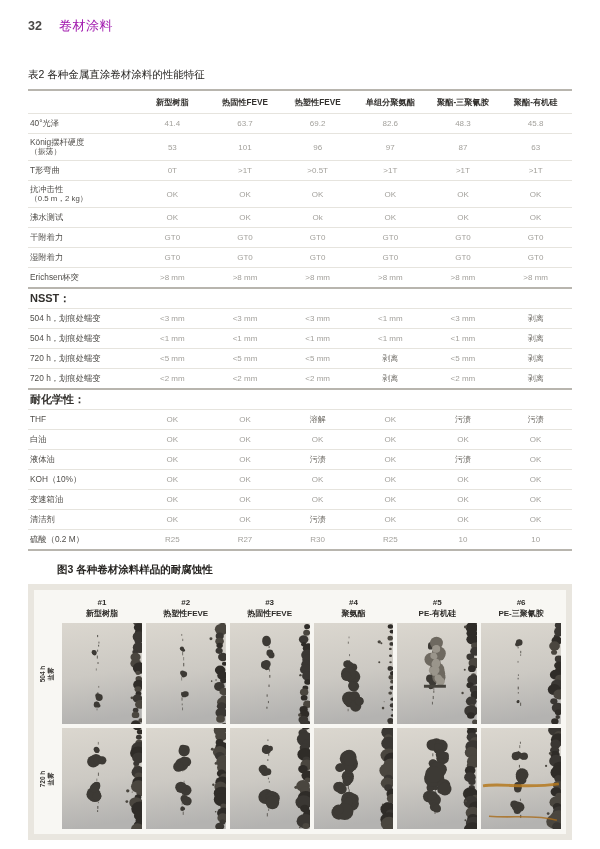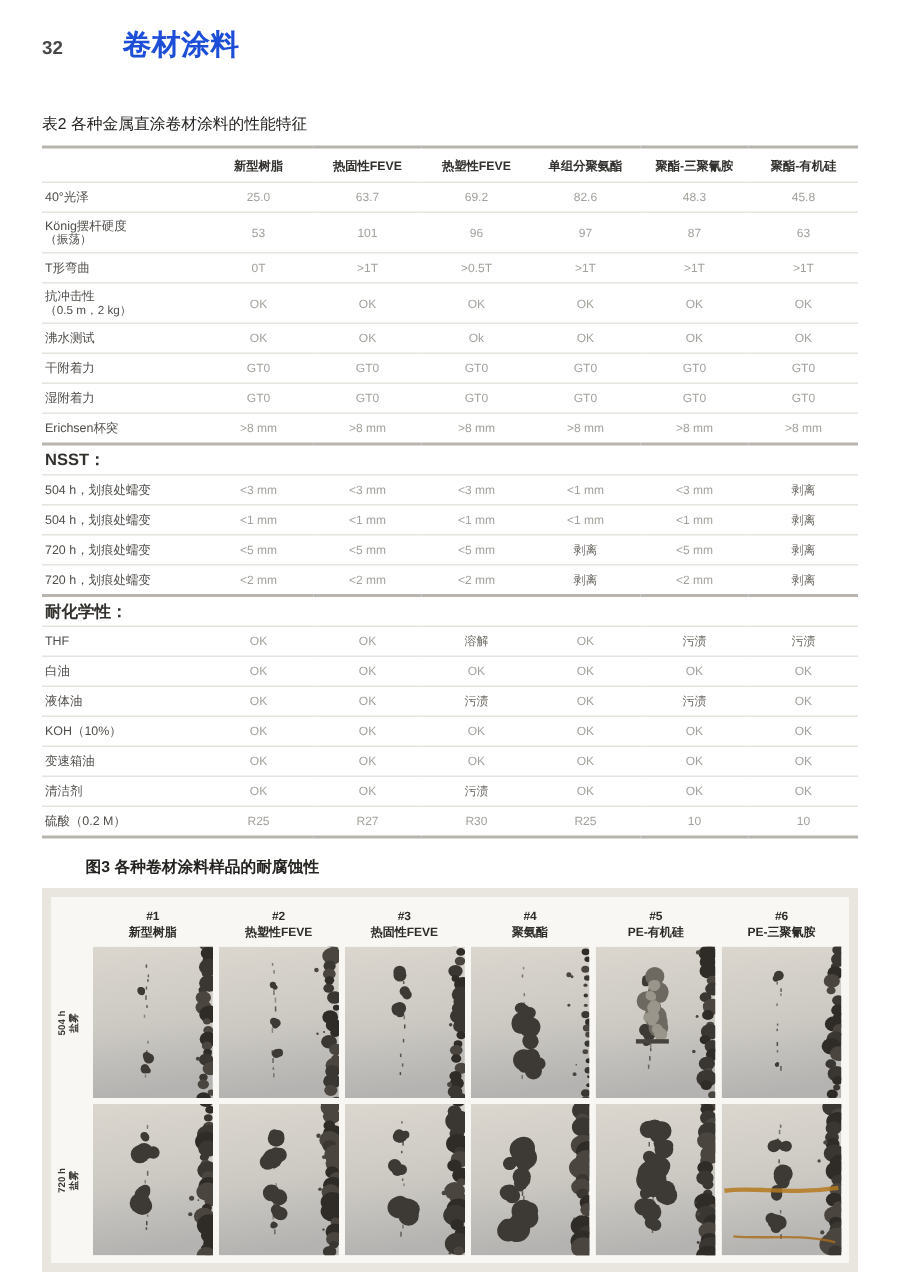--- a/index.html
+++ b/index.html
@@ -5,23 +5,23 @@
   html,body{margin:0;padding:0;}
   body{
     width:600px;height:849px;background:#ffffff;
     font-family:"Liberation Sans","DejaVu Sans",sans-serif;
     color:#3c3a37;
   }
   .page{position:relative;width:600px;height:849px;overflow:hidden;background:#fff;}
   .content{margin:0 28px;}
 
   
-  .pagehead{display:flex;align-items:baseline;gap:40px;padding-top:17px;}
+  .pagehead{display:flex;align-items:baseline;gap:17px;padding-top:17px;}
   .pagenum{font-size:12.5px;font-weight:bold;color:#4a4846;}
-  .sectitle{font-size:19px;font-weight:bold;color:#1d4ed8;letter-spacing:.5px;}
+  .sectitle{font-size:13px;font-weight:normal;color:#a21caf;letter-spacing:.5px;}
 
   
   .table-title{margin-top:33px;font-size:10.5px;font-weight:normal;color:#262421;}
   table.perf{width:100%;border-collapse:collapse;margin-top:7px;
     border-top:2px solid #b8b5ae;border-bottom:2px solid #b8b5ae;table-layout:fixed;}
   table.perf th,table.perf td{padding:0 2px;vertical-align:middle;}
   table.perf thead th{height:22px;font-size:8.2px;font-weight:bold;color:#33312e;text-align:center;}
   table.perf thead th.corner{width:104px;}
   table.perf tbody td{border-top:1px solid #e6e4de;height:19px;font-size:8px;color:#a3a19c;text-align:center;}
   table.perf tr.twoline td{height:26px;}
@@ -64,21 +64,21 @@
             <th>热固性FEVE</th>
             <th>热塑性FEVE</th>
             <th>单组分聚氨酯</th>
             <th>聚酯-三聚氰胺</th>
             <th>聚酯-有机硅</th>
           </tr>
         </thead>
       <tbody>
           <tr>
             <td class="lbl">40°光泽</td>
-            <td>25.0</td>
+            <td>41.4</td>
             <td>63.7</td>
             <td>69.2</td>
             <td>82.6</td>
             <td>48.3</td>
             <td>45.8</td>
           </tr>
           <tr class="twoline">
             <td class="lbl">König摆杆硬度<div class="sub">（振荡）</div></td>
             <td>53</td>
             <td>101</td>

